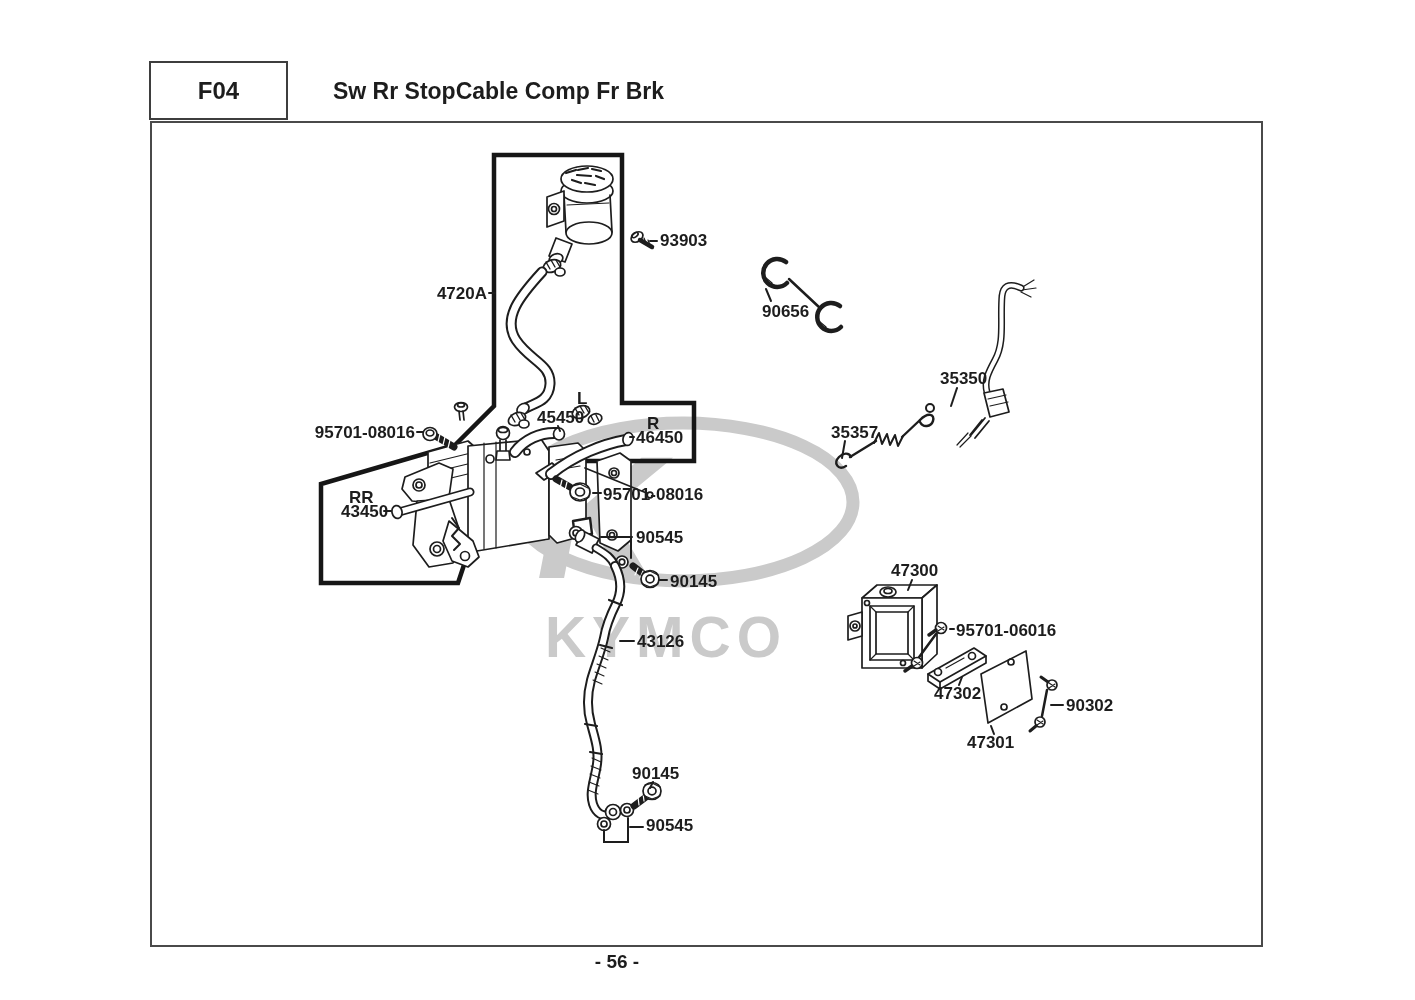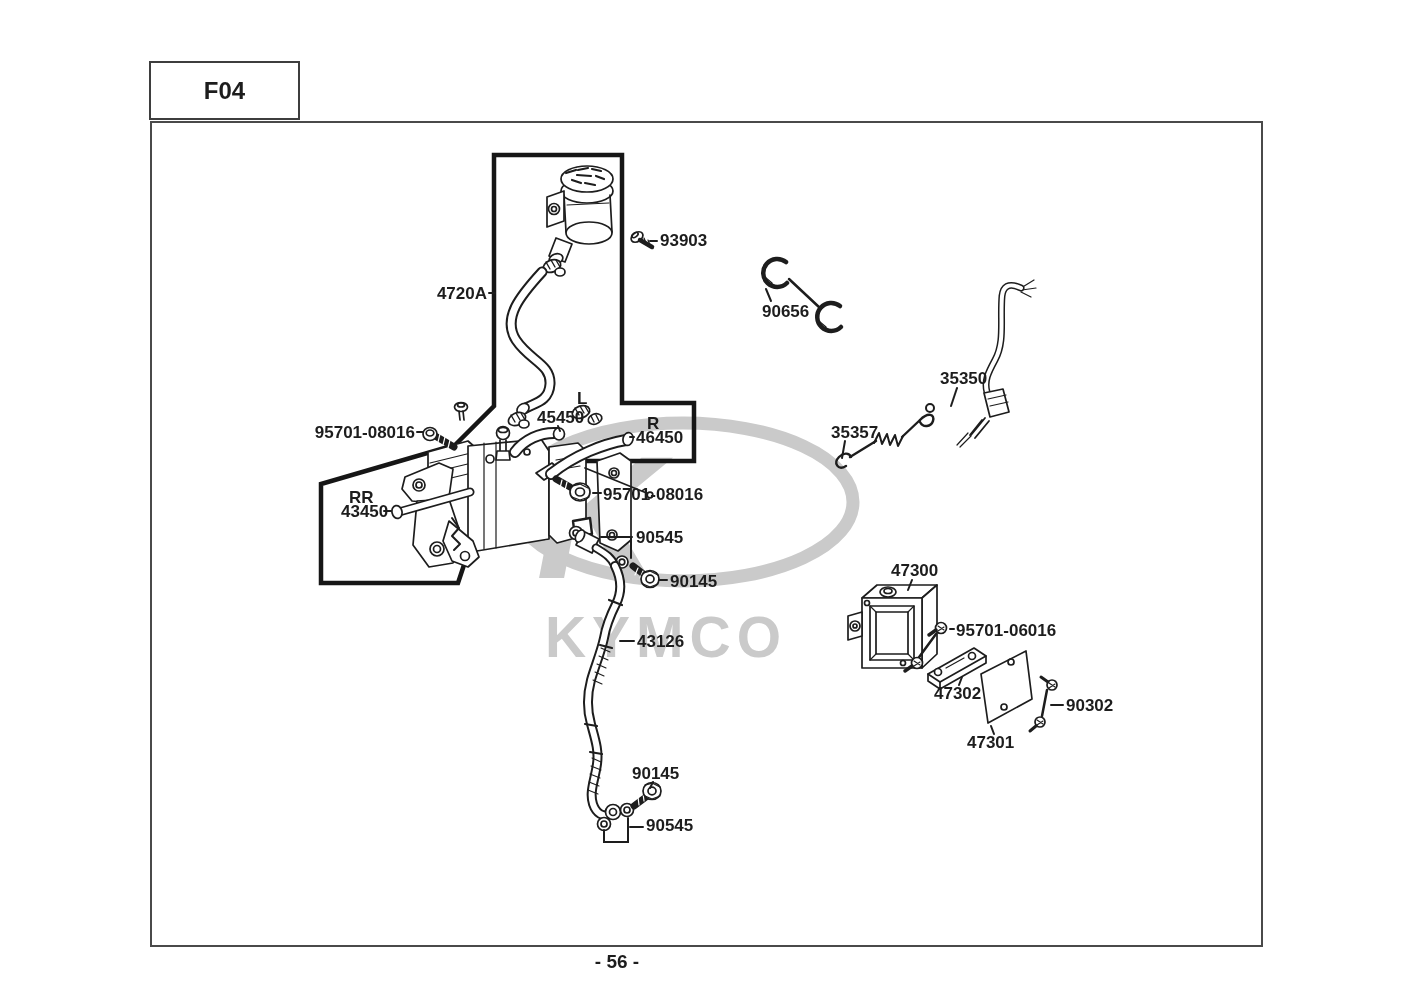--- a/index.html
+++ b/index.html
@@ -1,18 +1,18 @@
 <!DOCTYPE html>
 <html><head>
 <meta charset="utf-8">
 <style>
   html,body{margin:0;padding:0;background:#ffffff;}
   .page{position:relative;width:1415px;height:1000px;background:#ffffff;overflow:hidden;
         font-family:"Liberation Sans",sans-serif;color:#1d1d1d;}
-  .code-box{position:absolute;left:149px;top:61px;width:151px;height:59px;
+  .code-box{position:absolute;left:149px;top:61px;width:139px;height:59px;
             border:2px solid #3e3e3e;box-sizing:border-box;display:flex;align-items:center;justify-content:center;
             font-size:24px;font-weight:bold;background:#fff;z-index:3;}
   .sheet-title{position:absolute;left:333px;top:78px;font-size:23px;font-weight:bold;z-index:3;}
   .frame{position:absolute;left:150px;top:121px;width:1113px;height:826px;
          border:2px solid #4a4a4a;box-sizing:border-box;z-index:1;}
   .page-number{position:absolute;left:0;top:951px;width:1234px;text-align:center;
                font-size:19px;font-weight:bold;z-index:3;}
   svg.art{position:absolute;left:0;top:0;z-index:2;}
   svg.art text{font-family:"Liberation Sans",sans-serif;font-weight:bold;font-size:17px;
                fill:#1d1d1d;stroke:none;}
@@ -20,20 +20,21 @@
   svg.art .wm-brand{font-size:57px;font-weight:bold;fill:#cacaca;letter-spacing:6px;}
 </style>
 </head>
 <body>
 
 <div class="page">
 
   <div class="code-box">
     <span>F04</span>
   </div>
+  <div class="sheet-title">Sw Rr StopCable Comp Fr Brk</div>
   <div class="frame"></div>
   <div class="page-number">- 56 -</div>
 
   <svg class="art" width="1415" height="1000" viewBox="0 0 1415 1000">
 
     <g>
       <ellipse cx="683" cy="502" rx="170" ry="79" fill="none" stroke="#cacaca" stroke-width="13"></ellipse>
       <text class="wm-k" x="536" y="578">K</text>
       <text class="wm-brand" x="666" y="657" text-anchor="middle">KYMCO</text>
     </g>

